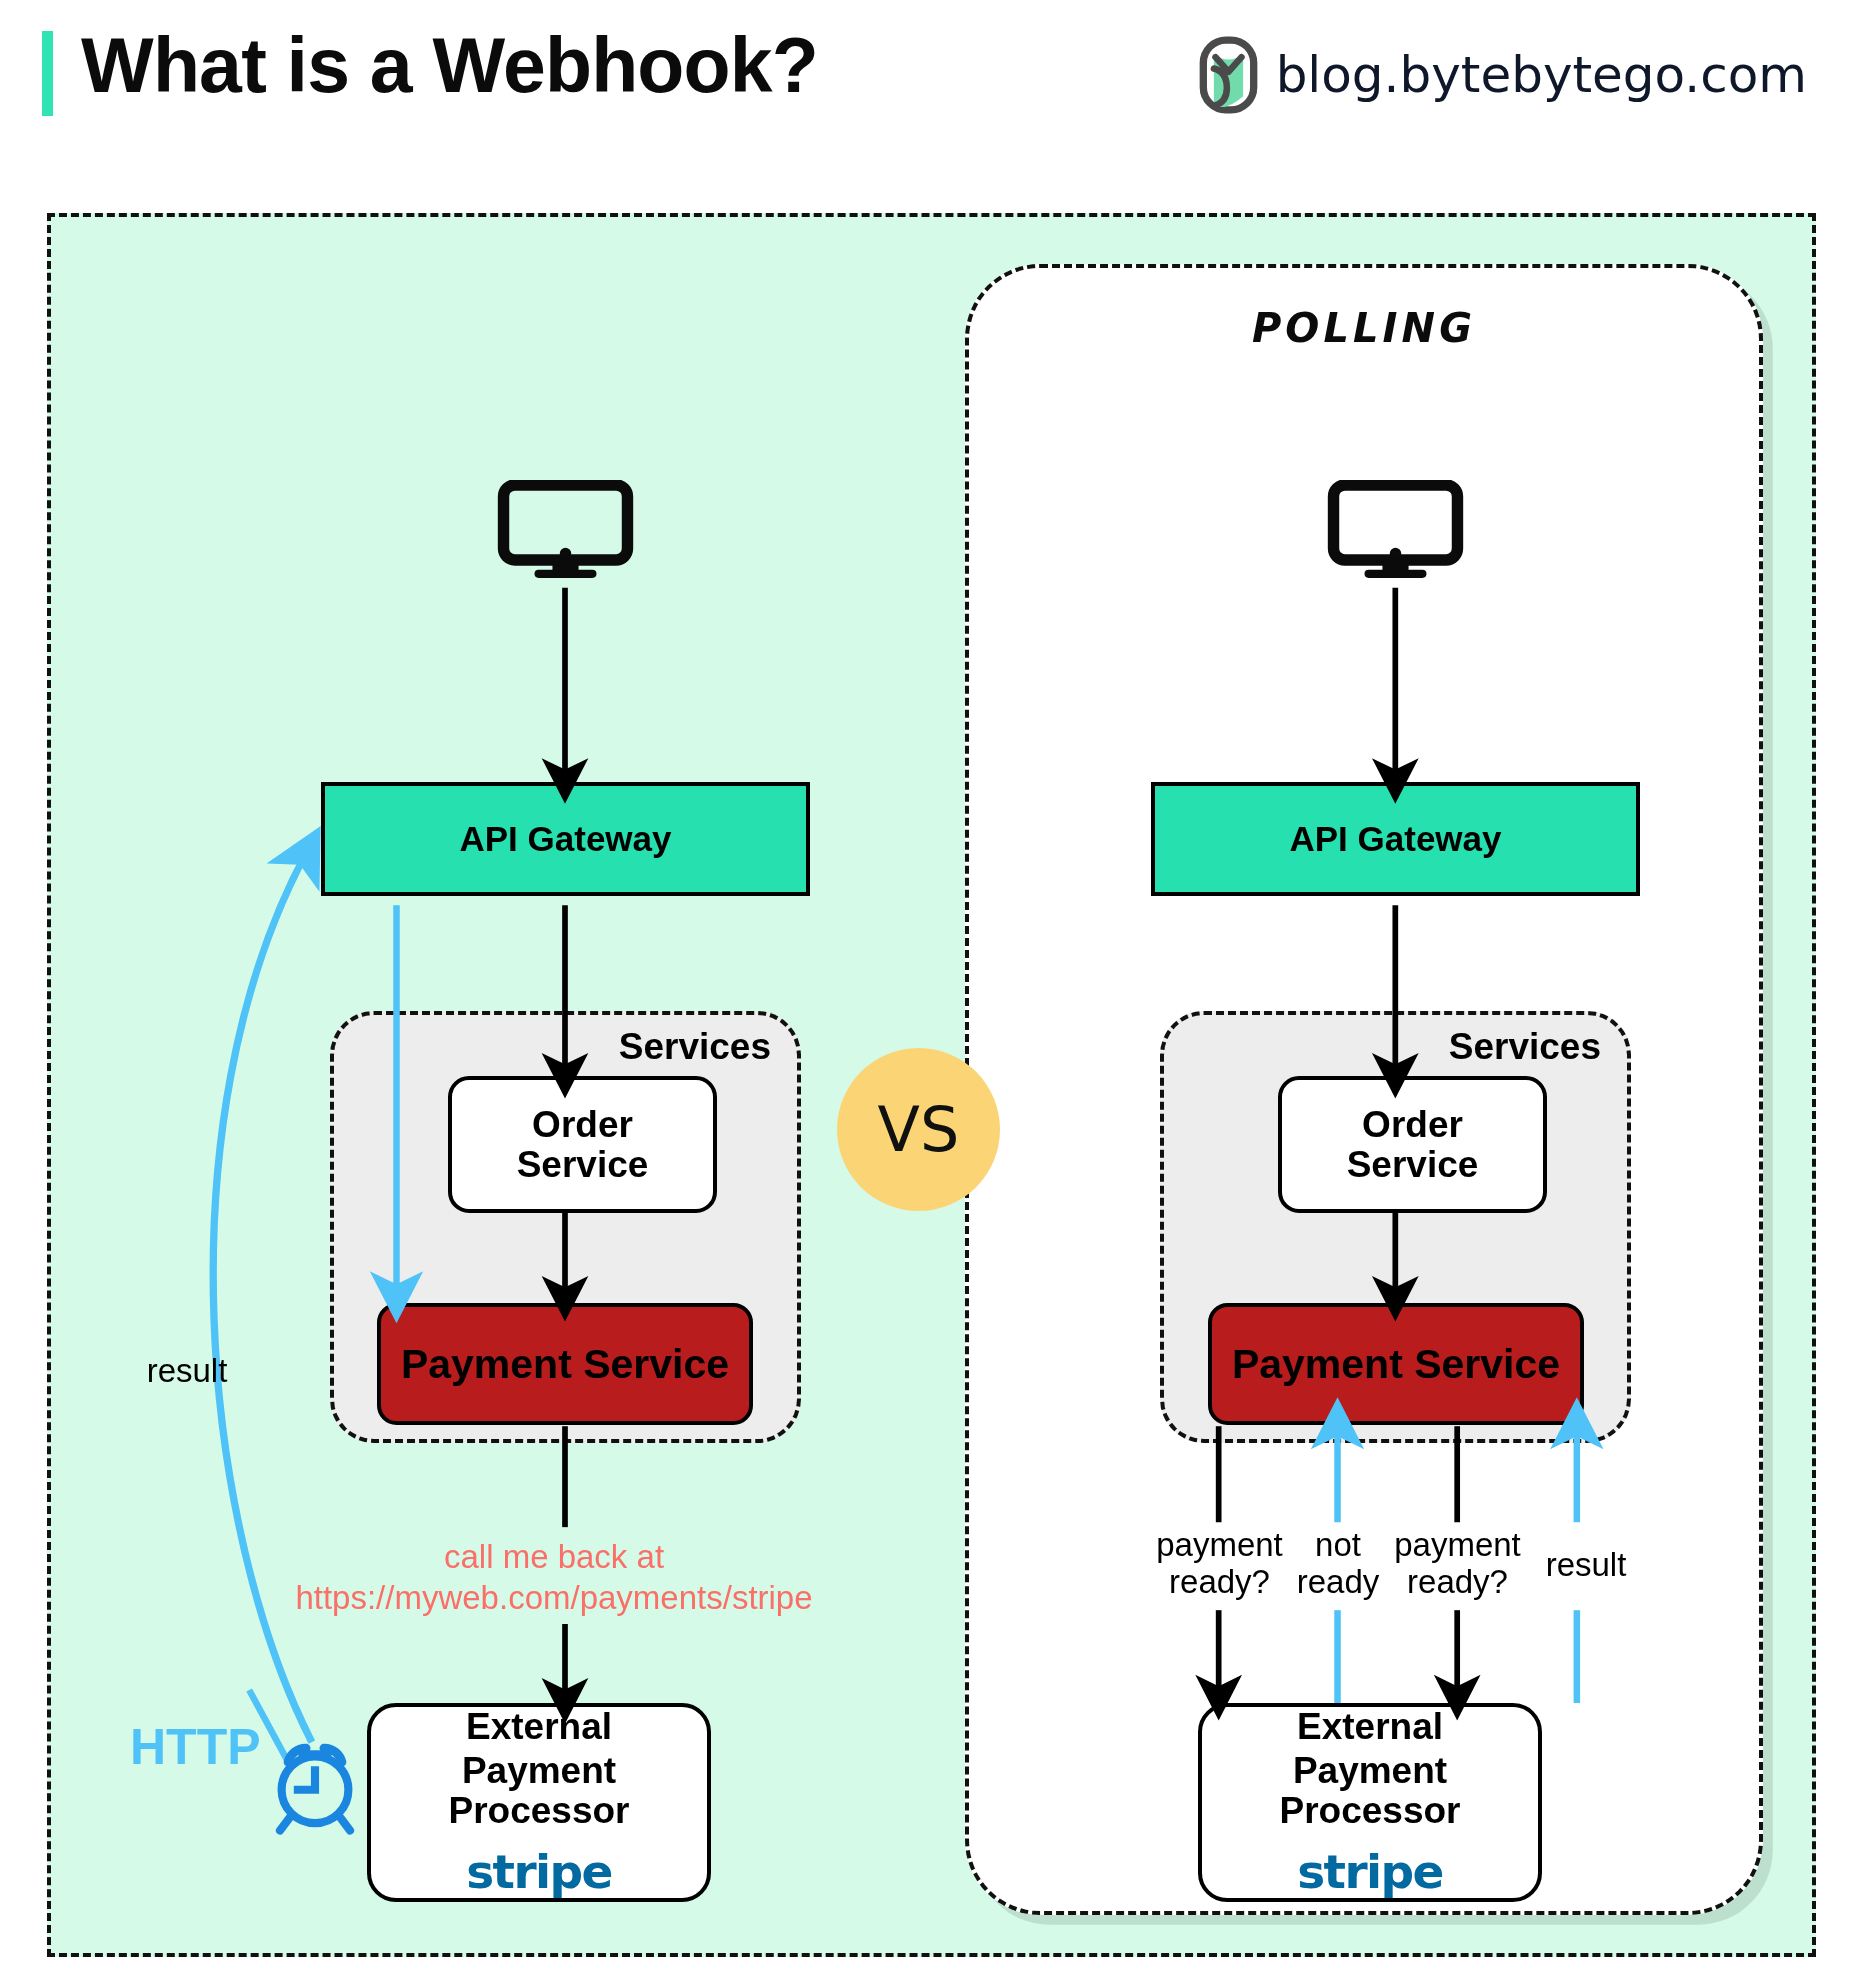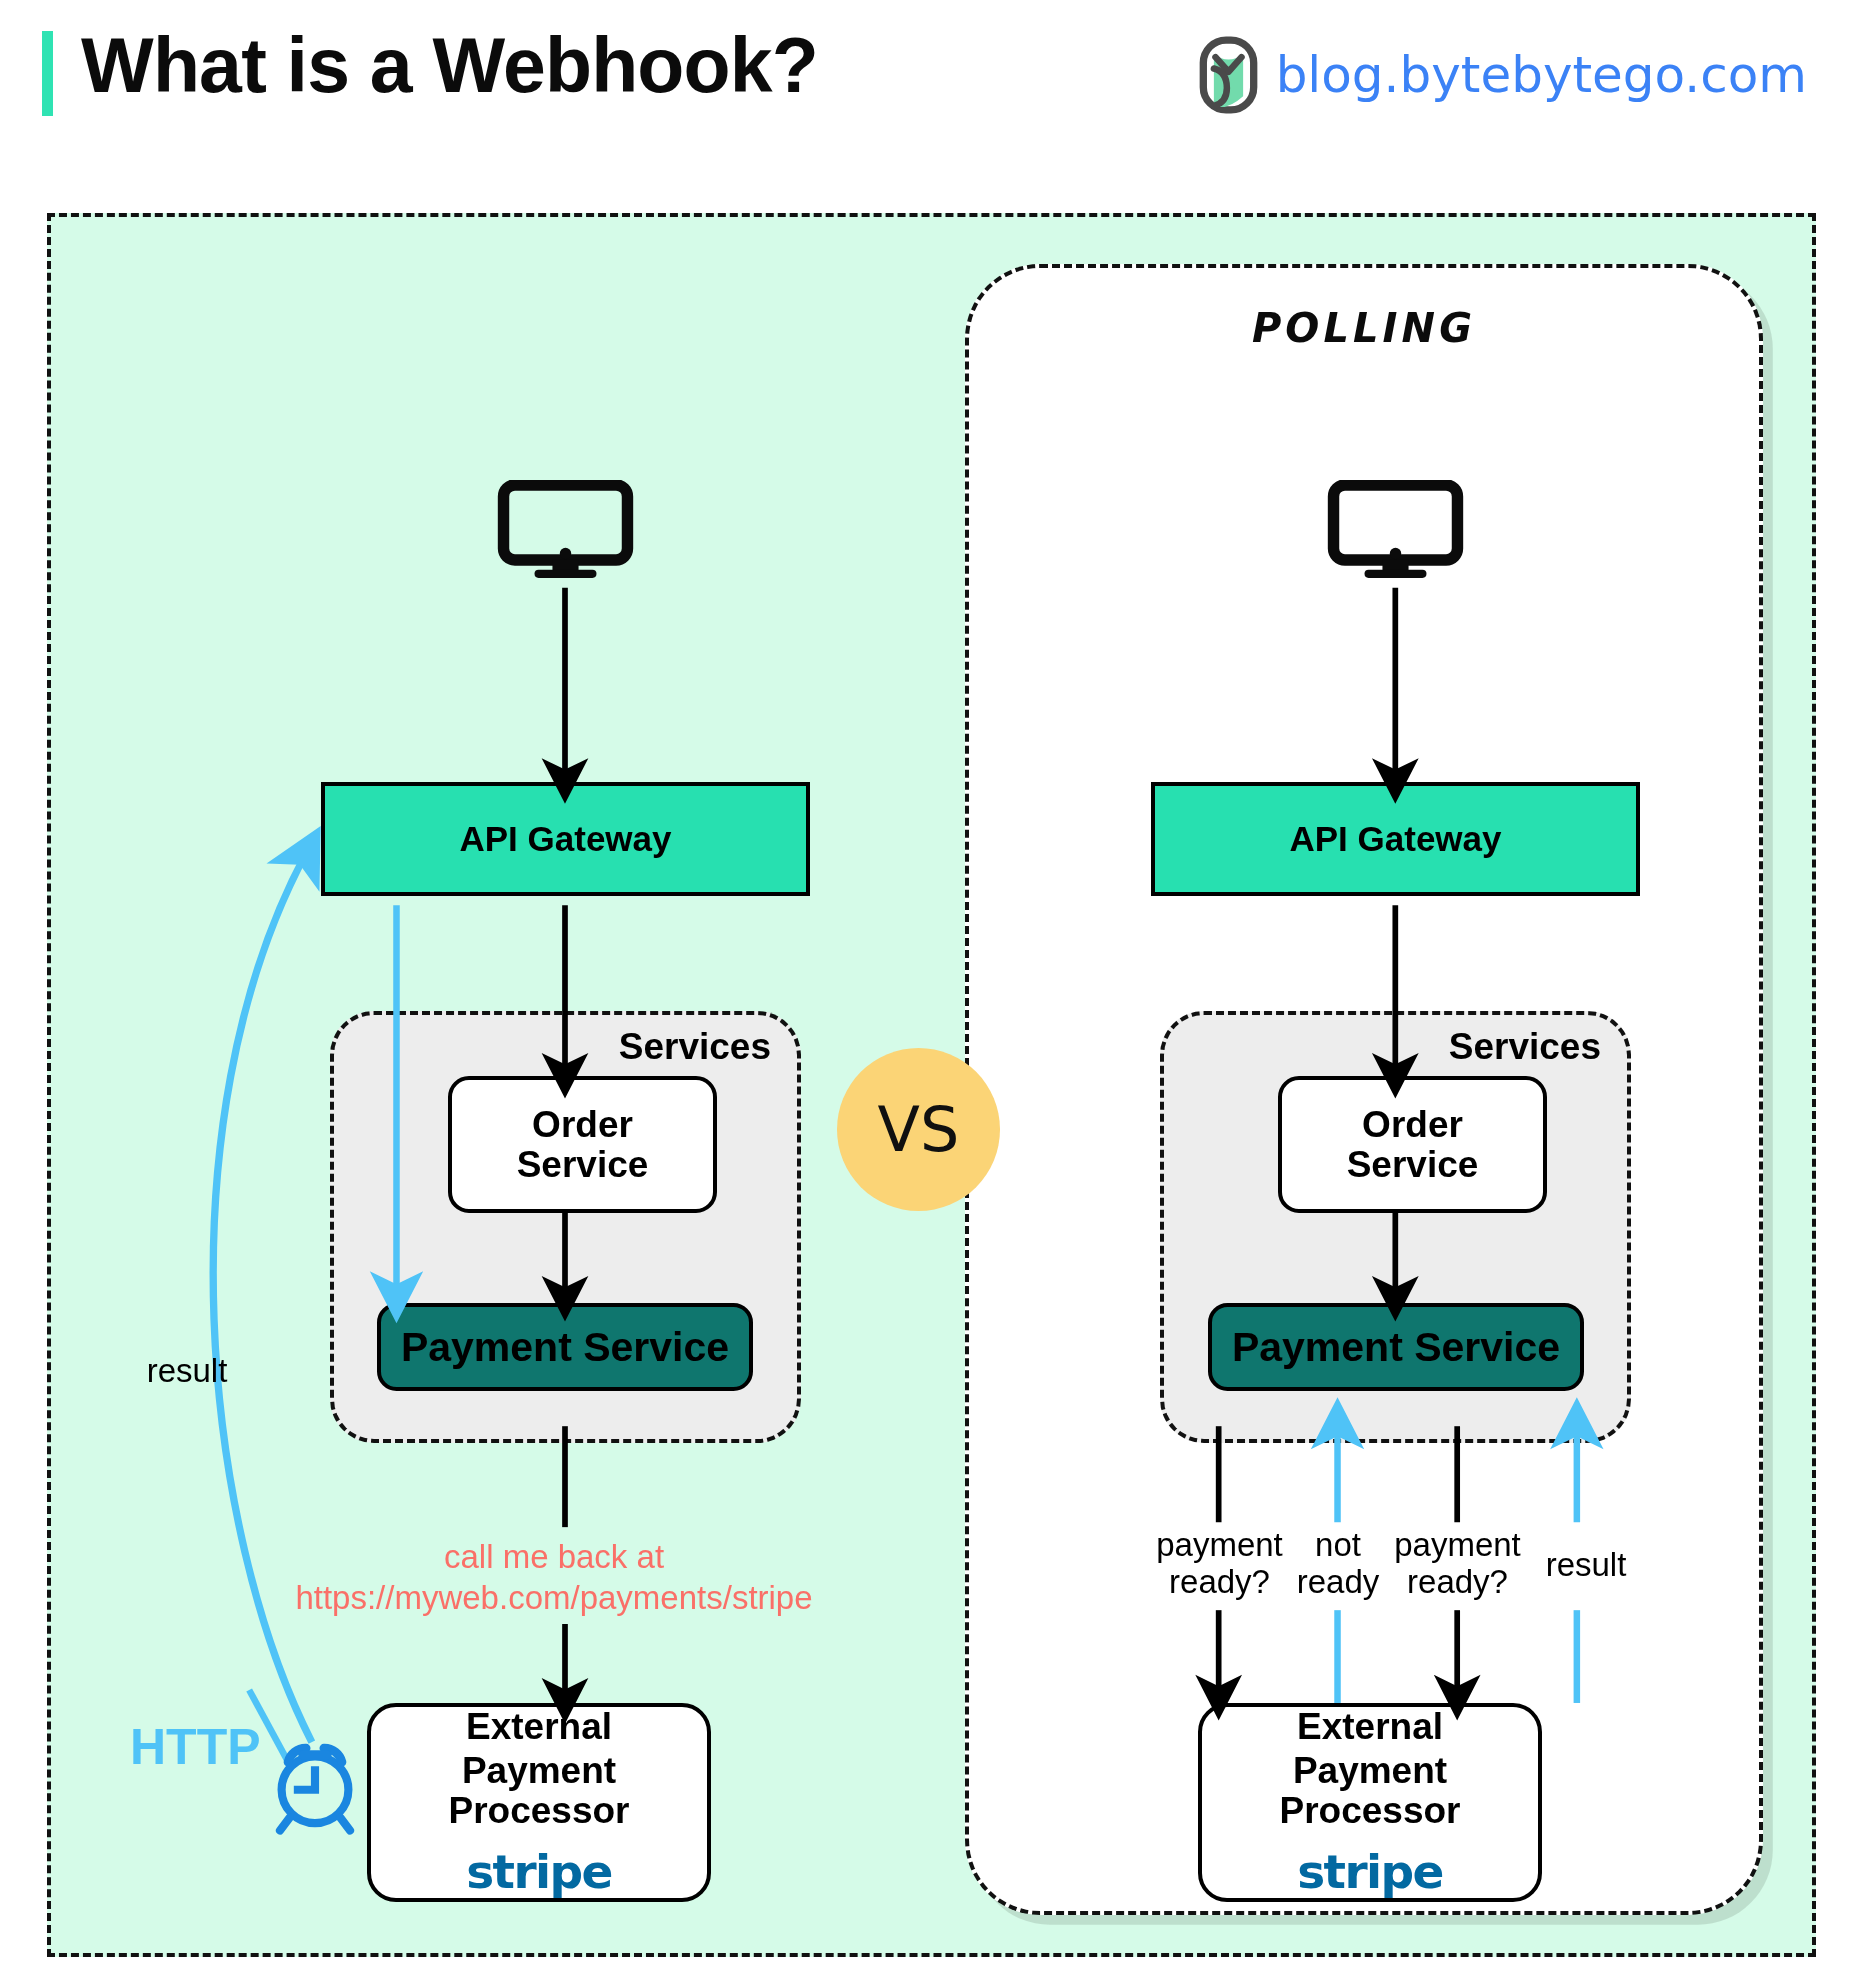--- a/index.html
+++ b/index.html
@@ -19,21 +19,21 @@
   }
   #page-title {
     position: absolute; left: 81px; top: 21px;
     font-size: 77px; font-weight: 700; color: #0b0b0b;
     letter-spacing: -0.8px; white-space: nowrap;
     font-family: "Liberation Sans", sans-serif;
   }
   #brand { position: absolute; right: 54px; top: 36px; display: flex; align-items: center; gap: 18px; }
   #brand-logo { width: 59px; height: 78px; flex: 0 0 auto; }
   #brand-text {
-    font-size: 50px; font-weight: 400; color: #3b82f6;
+    font-size: 50px; font-weight: 400; color: #0f172a;
     font-family: "DejaVu Sans", sans-serif; white-space: nowrap;
   }
 
   
   #outer-panel {
     position: absolute; left: 47px; top: 213px;
     width: 1769px; height: 1744px;
     background: #d5fbe8;
     border: 4.9px dashed #111111;
   }
@@ -87,21 +87,21 @@
   }
   .svc-label {
     position: absolute; right: 26px; top: 11.4px;
     font-size: 37px; font-weight: 700; color: #000;
   }
   .order {
     width: 269px; height: 137px; background: #ffffff;
     border: 4.1px solid #000; border-radius: 21px; font-size: 37px; margin-left: 17px;
   }
   .payment {
-    width: 376px; height: 88px; background: #0f766e;
+    width: 376px; height: 122px; background: #b91c1c;
     border: 4.1px solid #000; border-radius: 19.5px; font-size: 41px; text-align: center;
   }
   .processor {
     width: 344px; height: 199px; background: #ffffff;
     border: 4.1px solid #000; border-radius: 29px; font-size: 37px; justify-content: space-between;
   }
   .stripe-logo {
     margin-top: 13px; font-size: 47px; font-weight: 700;
     color: #0369a1; letter-spacing: -1.6px;
     font-family: "DejaVu Sans", sans-serif;

